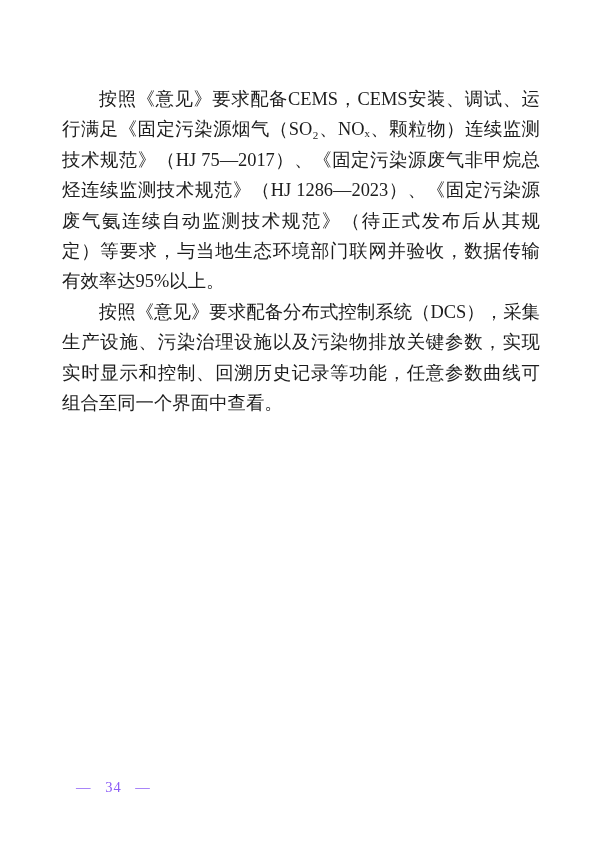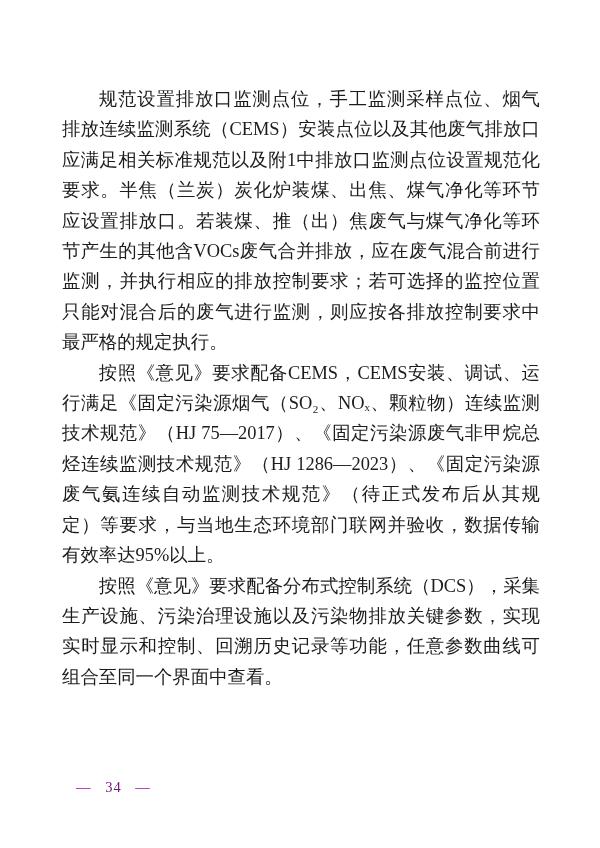--- a/index.html
+++ b/index.html
@@ -35,30 +35,29 @@
     font-size: 18.4px;
     line-height: 30.4px;
     color: #1c1c1c;
     font-weight: 400;
   }
   .footer {
     position: absolute;
     left: 76px;
     top: 779px;
     font-size: 14.5px;
-    color: #701a75;
+    color: #8b5cf6;
     word-spacing: 9px;
     letter-spacing: 1px;
   }
 </style>
 </head>
 <body>
 
 <div class="page">
   <main class="content">
-    <p class="para">规范设置排放口监测点位，手工监测采样点位、烟气排放连续监测系统（CEMS）安装点位以及其他废气排放口应满足相关标准规范以及附1中排放口监测点位设置规范化要求。半焦（兰炭）炭化炉装煤、出焦、煤气净化等环节应设置排放口。若装煤、推（出）焦废气与煤气净化等环节产生的其他含VOCs废气合并排放，应在废气混合前进行监测，并执行相应的排放控制要求；若可选择的监控位置只能对混合后的废气进行监测，则应按各排放控制要求中最严格的规定执行。</p>
     <p class="para">按照《意见》要求配备CEMS，CEMS安装、调试、运行满足《固定污染源烟气（SO₂、NOₓ、颗粒物）连续监测技术规范》（HJ 75—2017）、《固定污染源废气非甲烷总烃连续监测技术规范》（HJ 1286—2023）、《固定污染源废气氨连续自动监测技术规范》（待正式发布后从其规定）等要求，与当地生态环境部门联网并验收，数据传输有效率达95%以上。</p>
     <p class="para">按照《意见》要求配备分布式控制系统（DCS），采集生产设施、污染治理设施以及污染物排放关键参数，实现实时显示和控制、回溯历史记录等功能，任意参数曲线可组合至同一个界面中查看。</p>
   </main>
   <footer class="footer">
     <span>— 34 —</span>
   </footer>
 </div>
 
 </body></html>

